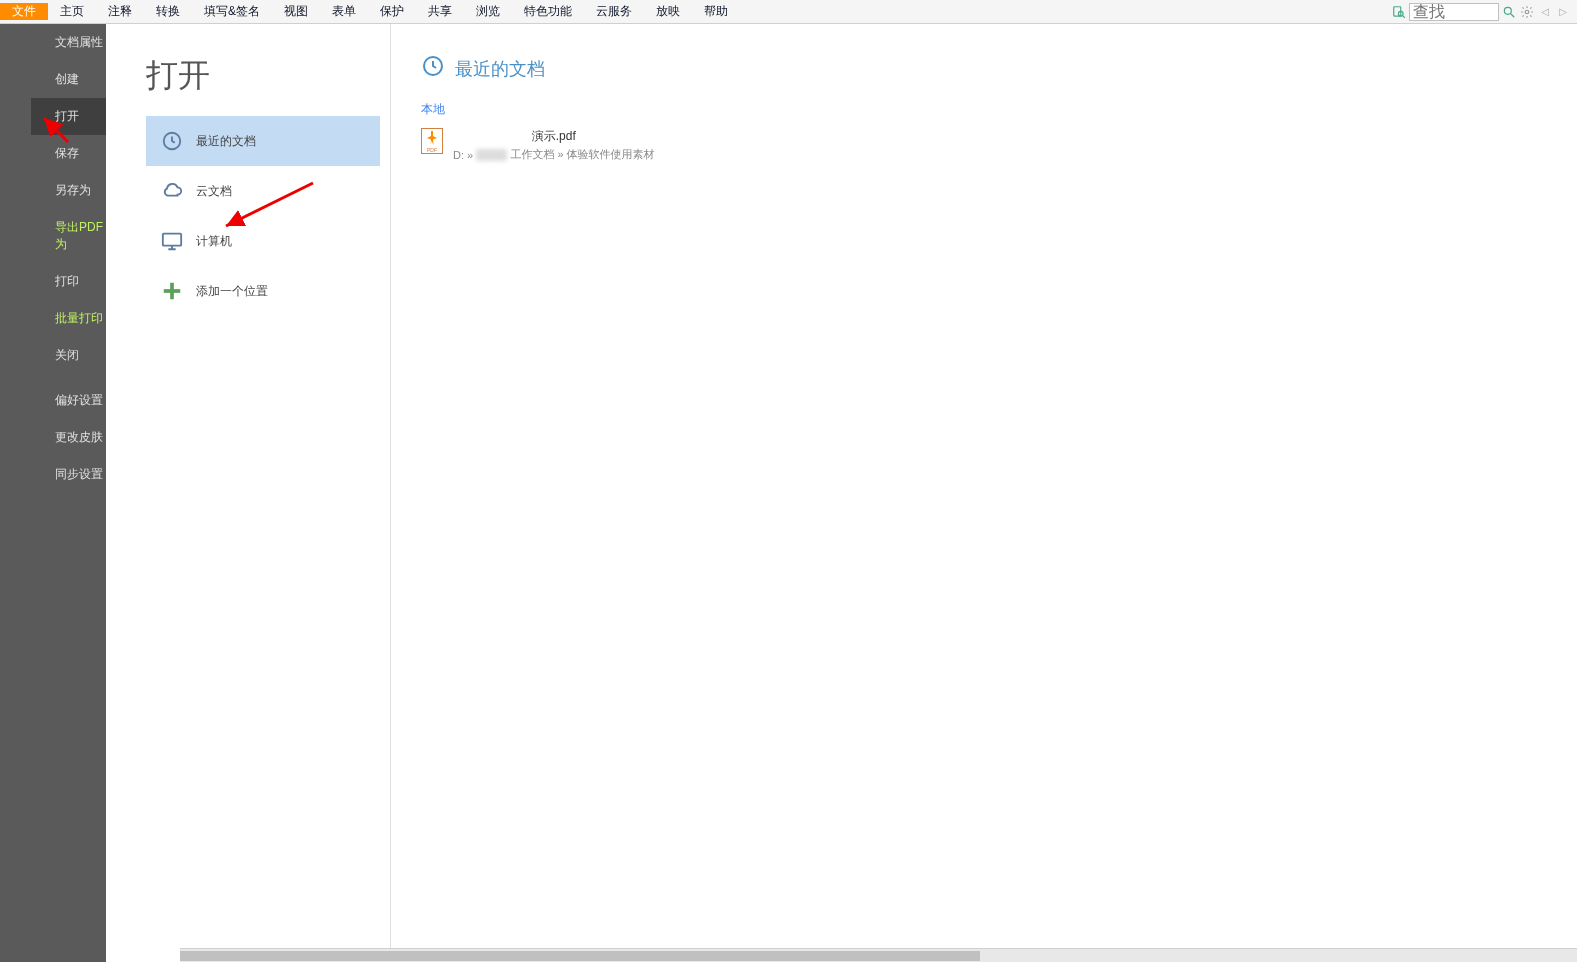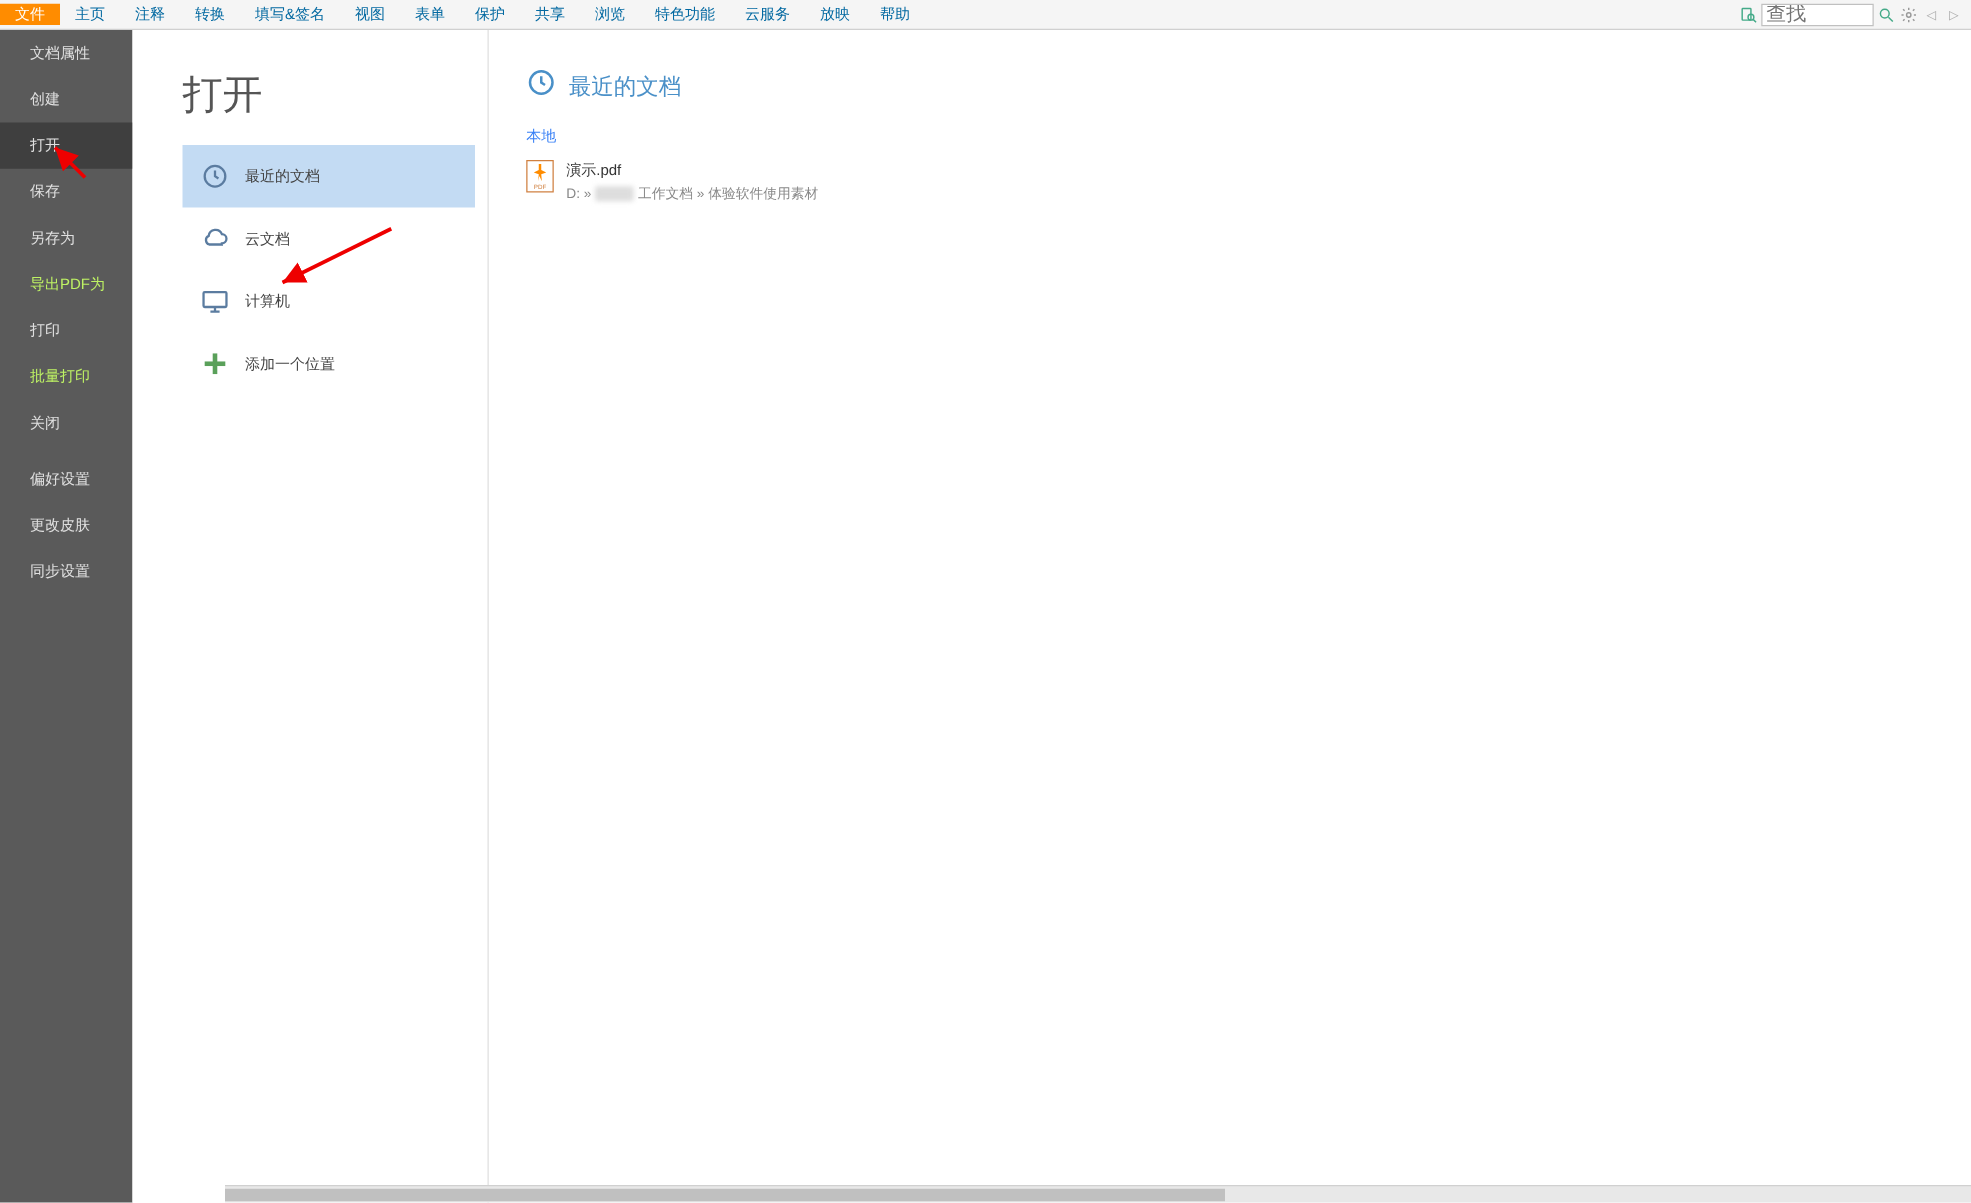--- a/index.html
+++ b/index.html
@@ -1,32 +1,32 @@
 <!DOCTYPE html>
 <html><head>
 <meta charset="utf-8">
 <style>
 * { margin: 0; padding: 0; box-sizing: border-box; }
 body { font-family: "Microsoft YaHei", "SimSun", sans-serif; font-size: 12px; background: #fff; overflow: hidden; width: 1577px; height: 962px; }
 
 
 .menubar { height: 24px; background: #f5f5f5; border-bottom: 1px solid #d0d0d0; display: flex; align-items: center; position: relative; }
-.menubar .tab { padding: 0 12px; display: flex; align-items: center; cursor: pointer; color: #0369a1; }
+.menubar .tab { padding: 0 12px; display: flex; align-items: center; cursor: pointer; color: #0f172a; }
 .menubar .tab.active { background: #ff8c00; color: #fff; }
 .menubar .spacer { flex: 1; }
 .search-wrap { display: flex; align-items: center; gap: 2px; padding-right: 6px; }
 .search-wrap input { height: 18px; width: 90px; border: 1px solid #c0c0c0; font-size: 16px; padding: 0 3px; }
 .search-icon, .gear-icon, .tri-left, .tri-right { width: 16px; height: 16px; display: flex; align-items: center; justify-content: center; color: #888; cursor: pointer; }
 .search-icon svg, .gear-icon svg { width: 14px; height: 14px; stroke: #4a8; fill: none; stroke-width: 2; }
 .gear-icon svg { stroke: #999; }
 .tri-left, .tri-right { font-size: 10px; color: #aaa; }
 
 
 .sidebar { position: absolute; left: 0; top: 24px; bottom: 0; width: 106px; background: #5a5a5a; color: #e0e0e0; }
-.sidebar .item { padding: 10px 0 10px 24px; cursor: pointer; font-size: 12px; }
+.sidebar .item { padding: 10px 0 10px 24px; cursor: pointer; font-size: 12px; margin-left: 31px; }
 .sidebar .item.active { background: #3f3f3f; }
 .sidebar .item.disabled { color: #bef264; cursor: default; }
 .sidebar .group-gap { height: 8px; }
 
 
 .main { position: absolute; left: 106px; right: 0; top: 24px; bottom: 0; background: #fff; display: flex; }
 .col-left { width: 285px; border-right: 1px solid #e0e0e0; padding: 30px 0 0 0; }
 .col-left .title { font-size: 32px; font-weight: 300; color: #555; padding: 0 0 18px 40px; }
 .loc-list { padding: 0 10px 0 40px; }
 .loc-item { height: 50px; display: flex; align-items: center; gap: 12px; padding: 0 14px; cursor: pointer; color: #444; border-radius: 0; }
@@ -35,21 +35,21 @@
 .loc-icon svg { width: 22px; height: 22px; }
 
 .col-right { flex: 1; padding: 30px 0 0 30px; }
 .recent-header { display: flex; align-items: center; gap: 10px; color: #4a90c8; font-size: 18px; margin-bottom: 18px; }
 .recent-header .clock-lg svg { width: 24px; height: 24px; stroke: #4a90c8; fill: none; stroke-width: 2; }
 .section-label { color: #3b82f6; font-size: 12px; margin-bottom: 6px; }
 .file-row { display: flex; align-items: flex-start; gap: 10px; padding: 4px 0; cursor: pointer; }
 .file-thumb { width: 22px; height: 26px; border: 1px solid #d08040; background: #fff; position: relative; }
 .file-thumb::after { content: "PDF"; position: absolute; bottom: 0; left: 0; right: 0; font-size: 5px; text-align: center; color: #d08040; }
 .file-thumb .figure { position: absolute; top: 2px; left: 5px; width: 10px; height: 14px; background: #ff8c00; clip-path: polygon(40% 0%, 60% 0%, 60% 35%, 100% 50%, 60% 60%, 65% 100%, 45% 70%, 35% 100%, 40% 60%, 0% 50%, 40% 35%); }
-.file-meta { display: flex; flex-direction: column; gap: 2px; }
+.file-meta { display: flex; flex-direction: column; gap: 2px; align-items: center; }
 .file-name { color: #333; font-size: 12px; }
 .file-path { color: #888; font-size: 11px; display: flex; align-items: center; gap: 3px; }
 .file-path .blur { filter: blur(2px); background: #ddd; color: transparent; border-radius: 2px; }
 
 
 .arrow1, .arrow2 { position: absolute; pointer-events: none; }
 .arrow1 svg, .arrow2 svg { overflow: visible; }
 
 
 .hscroll { position: absolute; left: 180px; right: 0; bottom: 0; height: 14px; background: #e8e8e8; border-top: 1px solid #d0d0d0; }

